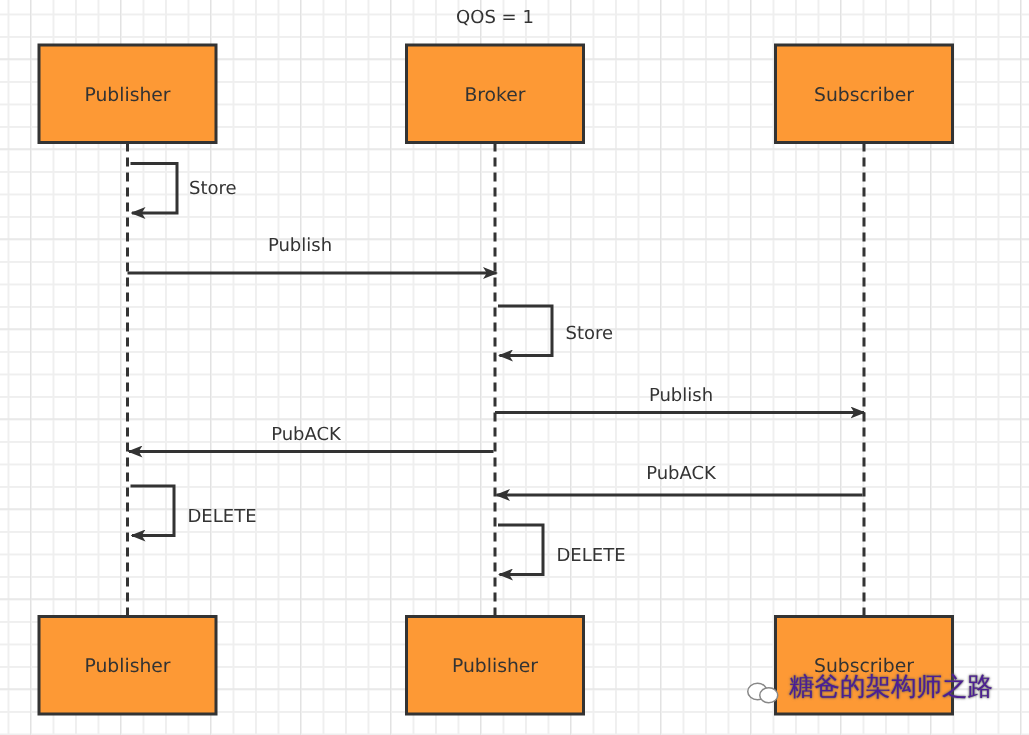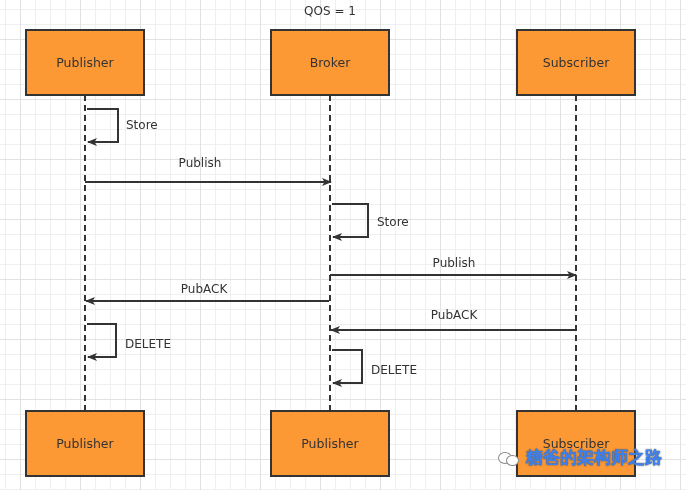--- a/index.html
+++ b/index.html
@@ -12,24 +12,23 @@
       linear-gradient(to right, #efefef 1px, transparent 1px),
       linear-gradient(to bottom, #efefef 1px, transparent 1px);
     background-size: 60px 60px, 60px 60px, 15px 15px, 15px 15px;
     background-position: 20px 39px, 20px 39px, 5px 9px, 5px 9px;
     font-family: "DejaVu Sans", sans-serif;
   }
   svg { position:absolute; left:0; top:0; }
   .lbl { font-family:"DejaVu Sans", sans-serif; font-size:12px; fill:#333333; }
   .box-lbl { font-family:"DejaVu Sans", sans-serif; font-size:12.5px; fill:#333333; }
   .watermark {
-    position:absolute; left:498px; top:446px; display:flex; align-items:center;
-    color:#3b82f6; font-size:17px; font-family:"DejaVu Sans", sans-serif;
+    position:absolute; left:498px; top:446px; display:flex; align-items:flex-end;
+    color:#4c1d95; font-size:17px; font-family:"DejaVu Sans", sans-serif;
     text-shadow: 0 0 2px #666, 0 0 1px #444;
-    font-weight: bold;
   }
   .wm-icon { width:22px; height:16px; position:relative; margin-right:6px; }
   .wm-icon span { position:absolute; border-radius:50%; background:#fff; border:1px solid #888; }
 </style>
 </head>
 <body>
 
 <svg width="686" height="490" viewBox="0 0 686 490">
   <defs>
     <marker id="ah" markerWidth="10" markerHeight="8" refX="9" refY="4" orient="auto" markerUnits="userSpaceOnUse">

